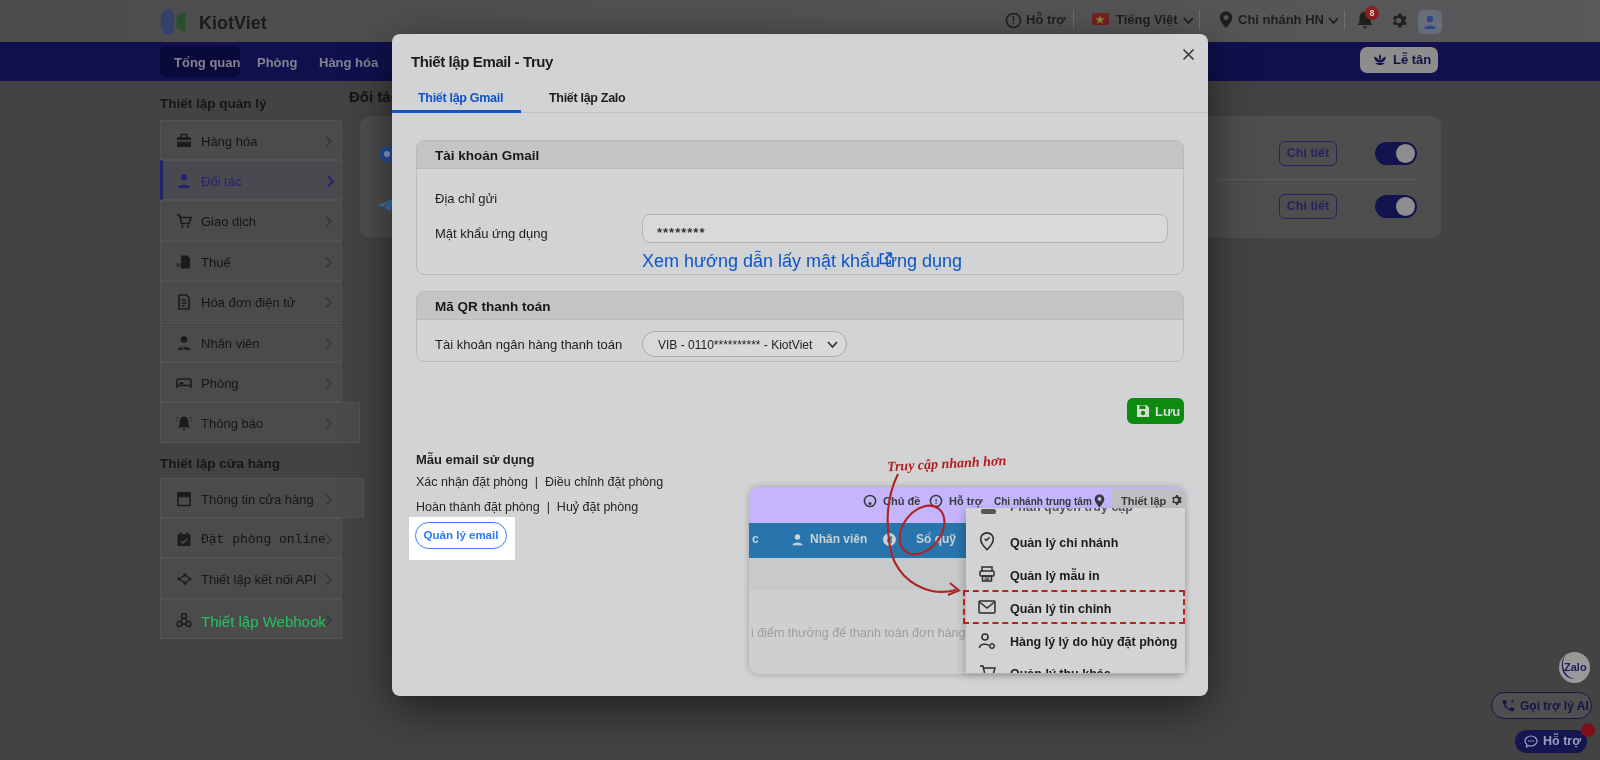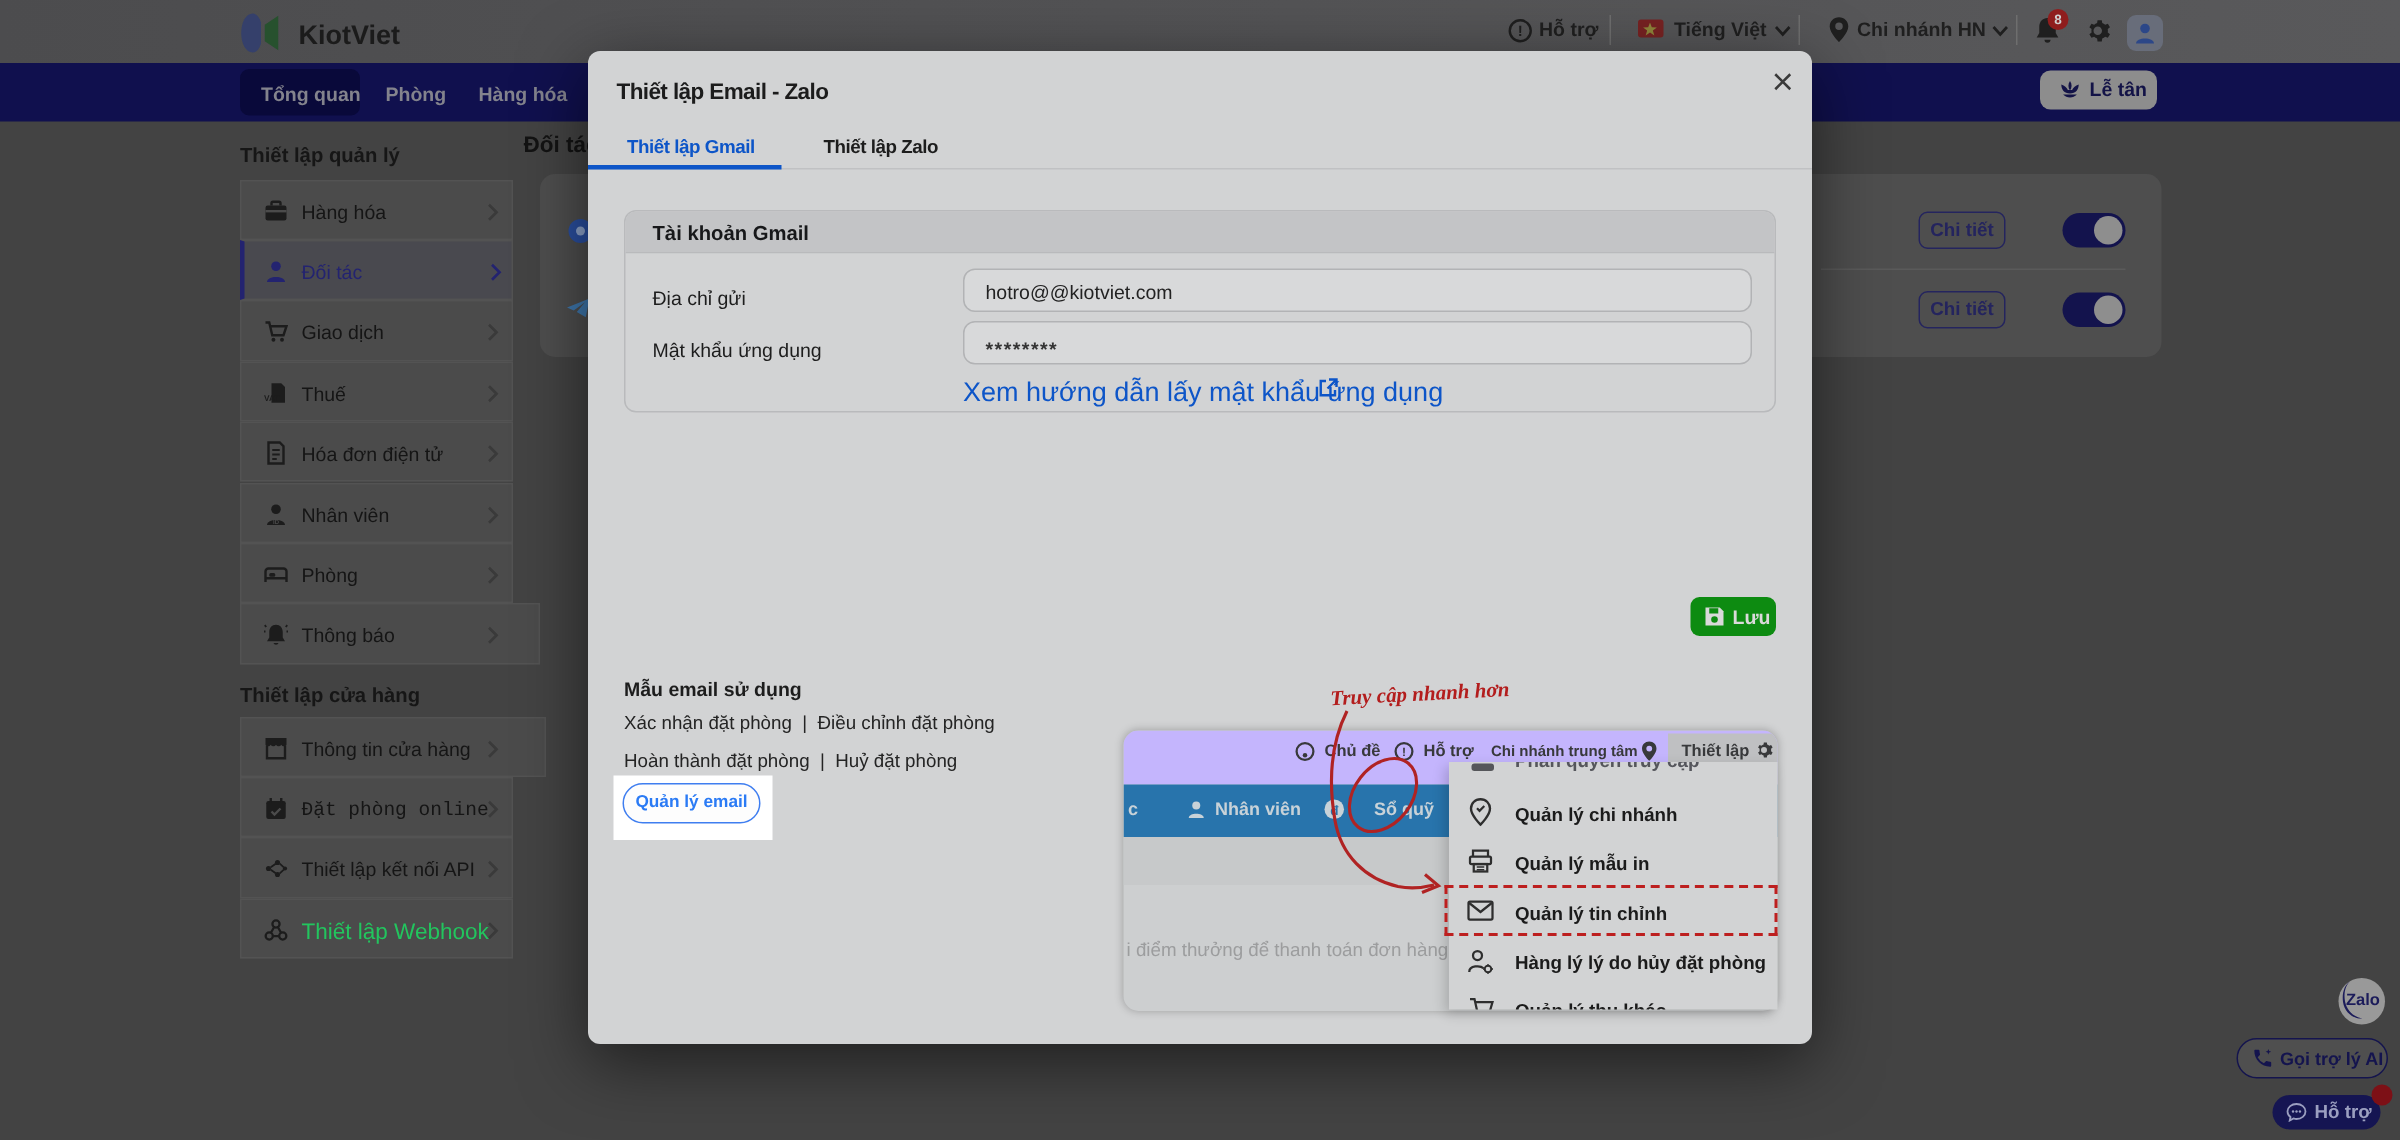--- a/index.html
+++ b/index.html
@@ -250,48 +250,56 @@
         <circle cx="4.7" cy="6" r="0.8" fill="#9b9fc0"></circle>
         <circle cx="7" cy="6" r="0.8" fill="#9b9fc0"></circle>
         <circle cx="9.3" cy="6" r="0.8" fill="#9b9fc0"></circle>
       </svg>
     <span class="abs" style="left:28px;top:4px;color:#9b9fc0;font-size:12.5px;font-weight:bold;">Hỗ trợ</span>
   </div>
   <div class="abs" style="left:1581px;top:723px;width:14px;height:14px;background:#7d1016;border-radius:50%;"></div>
 
   <div class="abs" id="modal" style="left:392px;top:34px;width:816px;height:662px;background:#d2d3d4;border-radius:8px;box-shadow:0 12px 45px rgba(0,0,0,0.55);">
 
-    <div class="abs" style="left:19px;top:19px;font-size:15px;letter-spacing:-0.4px;font-weight:bold;color:#1c1c1c;">Thiết lập Email - Zalo</div>
+    <div class="abs" style="left:19px;top:19px;font-size:15px;letter-spacing:-0.4px;font-weight:bold;color:#1c1c1c;">Thiết lập Email - Truy</div>
     <svg class="abs" style="left:790px;top:14px" width="13" height="13" viewBox="0 0 13 13">
         <path d="M1.5 1.5 L11.5 11.5 M11.5 1.5 L1.5 11.5" stroke="#3a3a3a" stroke-width="1.7"></path>
       </svg>
 
     <div class="abs" style="left:26px;top:57px;font-size:12.5px;letter-spacing:-0.3px;font-weight:bold;color:#0d55c8;">Thiết lập Gmail</div>
     <div class="abs" style="left:157px;top:57px;font-size:12.5px;letter-spacing:-0.3px;font-weight:bold;color:#1d1d1d;">Thiết lập Zalo</div>
     <div class="abs" style="left:0px;top:78px;width:816px;height:1px;background:#c0c1c3;"></div>
     <div class="abs" style="left:0px;top:76px;width:129px;height:3px;background:#0d55c8;"></div>
 
     <div class="abs" style="left:24px;top:106px;width:768px;height:135px;border:1px solid #b9babc;border-radius:8px;">
       <div class="abs" style="left:0;top:0;width:766px;height:28px;background:#c3c4c6;border-radius:7px 7px 0 0;border-bottom:1px solid #b9babc;"></div>
       <div class="abs" style="left:18px;top:7px;font-size:13.5px;font-weight:bold;color:#17181a;">Tài khoản Gmail</div>
       <div class="abs" style="left:18px;top:50px;font-size:13px;color:#1d1d1d;">Địa chỉ gửi</div>
-      <div class="abs" style="left:225px;top:38px;width:526px;height:29px;background:#d8d9da;border:1px solid #b2b3b5;border-radius:8px;">
-        <span class="abs" style="left:14px;top:7px;font-size:13px;color:#222;">hotro@@kiotviet.com</span>
-      </div>
       <div class="abs" style="left:18px;top:85px;font-size:13px;color:#1d1d1d;">Mật khẩu ứng dụng</div>
       <div class="abs" style="left:225px;top:73px;width:526px;height:29px;background:#d8d9da;border:1px solid #b2b3b5;border-radius:8px;">
         <span class="abs" style="left:14px;top:10px;font-size:13px;font-weight:bold;color:#333;letter-spacing:1px;">********</span>
       </div>
       <div class="abs" style="left:225px;top:110px;font-size:18px;color:#0d55c8;">Xem hướng dẫn lấy mật khẩu ứng dụng</div>
       <svg class="abs" style="left:462px;top:111px" width="13" height="13" viewBox="0 0 13 13">
           <path d="M5 2 L1.5 2 L1.5 11.5 L11 11.5 L11 8" fill="none" stroke="#0d55c8" stroke-width="1.6"></path>
           <path d="M7 1 L12 1 L12 6 M12 1 L6 7" fill="none" stroke="#0d55c8" stroke-width="1.6"></path>
         </svg>
     </div>
 
+    <div class="abs" style="left:24px;top:257px;width:768px;height:71px;border:1px solid #b9babc;border-radius:8px;">
+      <div class="abs" style="left:0;top:0;width:766px;height:28px;background:#c3c4c6;border-radius:7px 7px 0 0;border-bottom:1px solid #b9babc;"></div>
+      <div class="abs" style="left:18px;top:7px;font-size:13.5px;font-weight:bold;color:#17181a;">Mã QR thanh toán</div>
+      <div class="abs" style="left:18px;top:45px;font-size:13px;color:#1d1d1d;">Tài khoản ngân hàng thanh toán</div>
+      <div class="abs" style="left:225px;top:39px;width:205px;height:26px;background:#d8d9da;border:1px solid #a9aaac;border-radius:13px;">
+        <span class="abs" style="left:15px;top:6px;font-size:12px;color:#222;">VIB - 0110********** - KiotViet</span>
+        <svg class="abs" style="left:184px;top:9px" width="11" height="8" viewBox="0 0 11 8">
+            <path d="M1 1 L5.5 6 L10 1" fill="none" stroke="#333" stroke-width="1.7"></path>
+          </svg>
+      </div>
+    </div>
 
     <div class="abs" style="left:735px;top:364px;width:57px;height:26px;background:#0d8b11;border-radius:6px;">
       <svg class="abs" style="left:9px;top:6px" width="14" height="14" viewBox="0 0 14 14">
           <path d="M1 1 L10.5 1 L13 3.5 L13 13 L1 13 Z" fill="#d9d9d9"></path>
           <rect x="3.5" y="1.5" width="6" height="3.5" fill="#0d8b11"></rect>
           <circle cx="7" cy="9" r="2.2" fill="#0d8b11"></circle>
         </svg>
       <span class="abs" style="left:28px;top:6px;color:#dadada;font-size:13px;font-weight:bold;">Lưu</span>
     </div>
 

